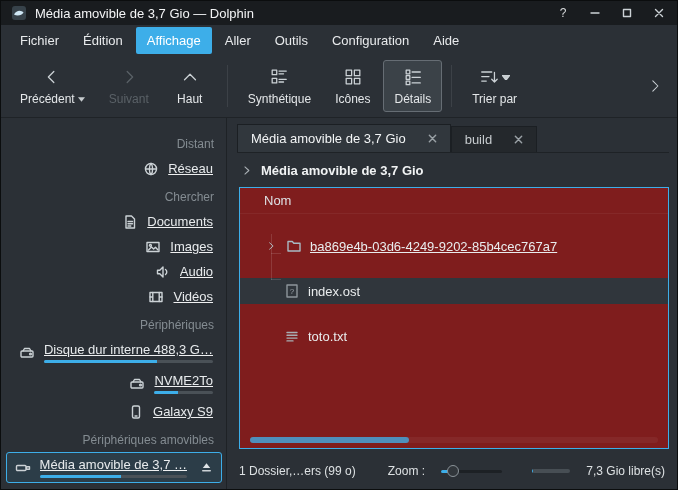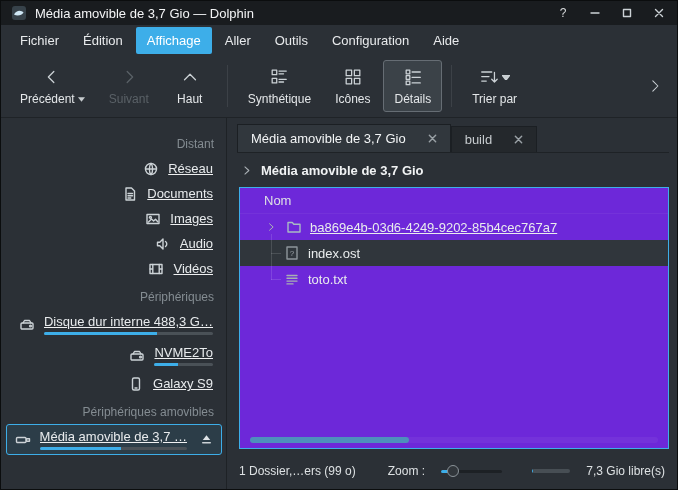--- a/index.html
+++ b/index.html
@@ -67,22 +67,22 @@
   .tabbar{ display:flex; align-items:flex-end; border-bottom:1px solid #1e2226; flex:0 0 auto; }
   .tab{ display:flex; align-items:center; gap:22px; padding:0 13px; height:26px;
     background:#24282c; border:1px solid #1b1f23; border-bottom:none; color:#c6cbce;
     font-size:13px; white-space:nowrap; }
   .tab.active{ background:#31373d; color:#f3f5f6; height:28px; }
   .tab-close svg{ display:block; stroke:#9aa1a6; stroke-width:1.6; stroke-linecap:round; }
 
   .breadcrumb{ height:34px; display:flex; align-items:center; gap:9px; padding:0 4px; flex:0 0 auto; }
   .bc-label{ font-weight:bold; font-size:13px; color:#f1f3f4; }
 
-  .fileview{ flex:1; margin:0 0 6px 2px; border:1px solid #3daee9; background:#6d28d9;
-    position:relative; display:flex; flex-direction:column; min-height:0; overflow:hidden; }
+  .fileview{ flex:1; margin:0 0 6px 2px; border:1px solid #3daee9; background:#7f1d1d;
+    position:relative; display:flex; flex-direction:column; min-height:0; overflow:hidden;gap:19px; }
   .fv-header{ height:26px; display:flex; align-items:center; padding-left:24px;
     color:#dde1e4; font-size:13px; border-bottom:1px solid rgba(255,255,255,0.05); flex:0 0 auto; }
   .fv-row{ height:26px; display:flex; align-items:center; gap:8px; font-size:13px; color:#e9eced; }
   .fv-row.hovered{ background:#30363c; }
   .fv-row .expander{ width:14px; display:flex; justify-content:center; }
   .fv-row .f-icon{ flex:0 0 16px; }
   .row-1{ padding-left:24px; }
   .row-child{ padding-left:44px; }
   .fname.linkish{ text-decoration:underline; }
   .tree-guide{ position:absolute; background:rgba(255,255,255,0.13); }
@@ -265,20 +265,21 @@
           <svg width="16" height="16" viewBox="0 0 16 16">
               <circle cx="8" cy="8" r="5.5"></circle>
               <path d="M2.5 8 H13.5 M8 2.5 C5.8 4.5 5.8 11.5 8 13.5 M8 2.5 C10.2 4.5 10.2 11.5 8 13.5"></path>
             </svg>
         </span>
         <div class="s-col">
             <span class="s-label">Réseau</span>
           </div>
       </div>
 
+      <div class="side-header">Chercher</div>
       <div class="side-item">
         <span class="s-icon icon">
           <svg width="16" height="16" viewBox="0 0 16 16">
               <path d="M4 2 H9.5 L12.5 5 V14 H4 Z M6 7.5 H10.5 M6 9.8 H10.5 M6 12 H8.8"></path>
             </svg>
         </span>
         <div class="s-col">
             <span class="s-label">Documents</span>
           </div>
       </div>

